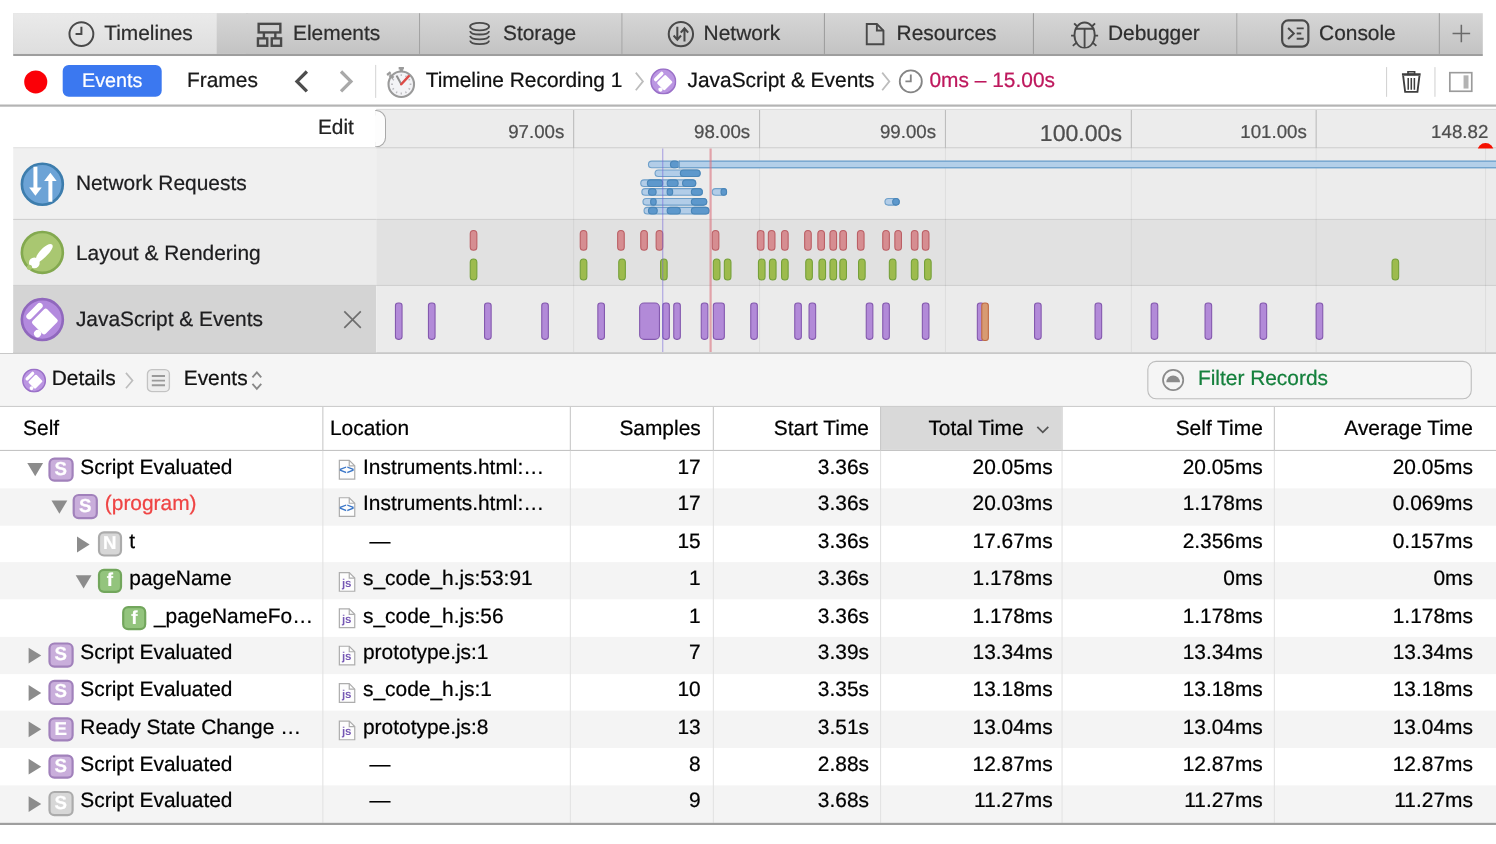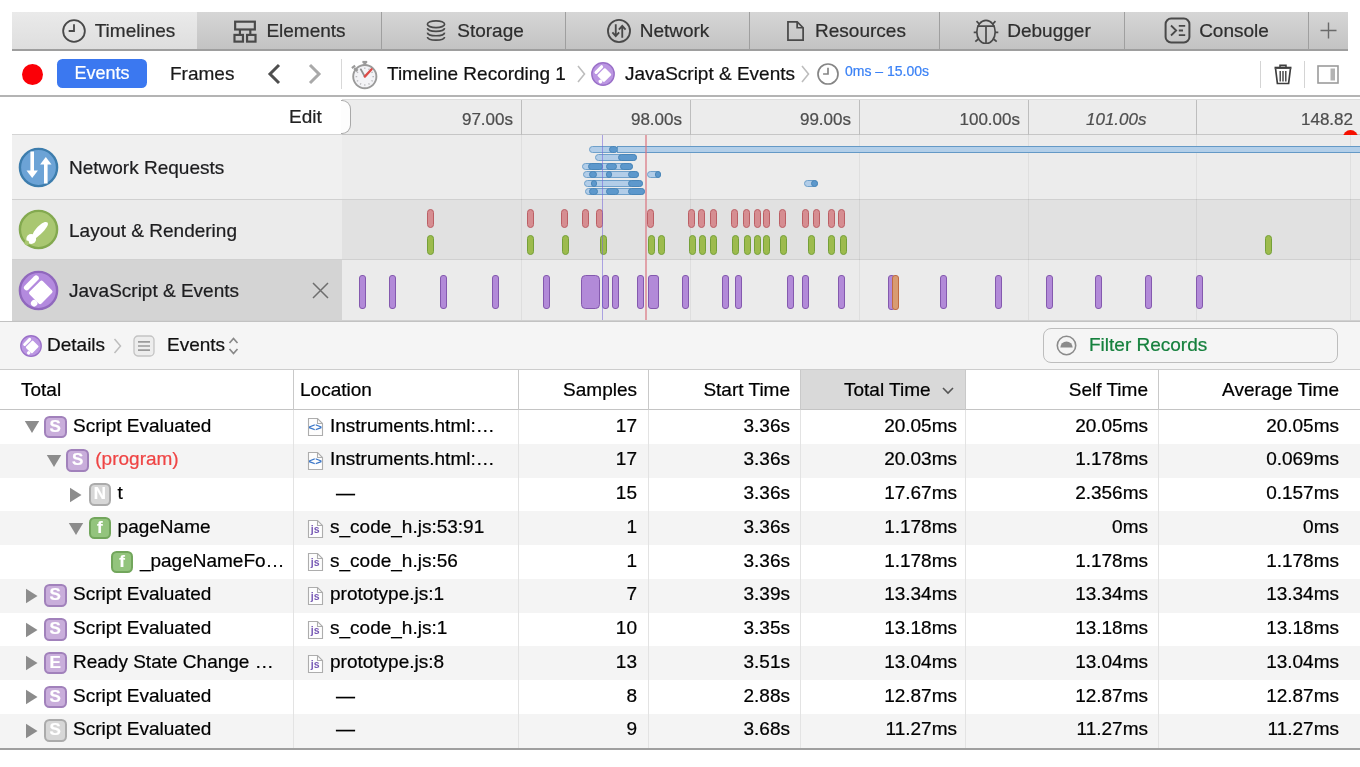--- a/index.html
+++ b/index.html
@@ -137,21 +137,21 @@
       </g>
     </svg></div>
 <div class="abs" style="left:625px;top:63px;font-size:19px;color:#111;">JavaScript &amp; Events</div>
 <svg class="abs" style="left:799px;top:64px;" width="12" height="20" viewBox="0 0 12 20">
     <path d="M3 2 L9.5 10 L3 18" fill="none" stroke="#bdbdbd" stroke-width="1.6"></path>
   </svg>
 <div class="abs" style="left:816px;top:62px;"><svg width="24" height="24" viewBox="0 0 23 23">
       <circle cx="11.5" cy="11.5" r="9.6" fill="none" stroke="#858585" stroke-width="1.6"></circle>
       <path d="M11.5 5.5 V11.5 H6.8" fill="none" stroke="#858585" stroke-width="1.6"></path>
     </svg></div>
-<div class="abs" style="left:845px;top:63px;font-size:14px;color:#3b82f6;">0ms – 15.00s</div>
+<div class="abs" style="left:845px;top:63px;font-size:19px;color:#be185d;">0ms – 15.00s</div>
 <div class="abs" style="left:1260px;top:61px;width:1px;height:27px;background:#d4d4d4;"></div>
 <svg class="abs" style="left:1272px;top:62px;" width="22" height="24" viewBox="0 0 22 24">
     <g fill="none" stroke="#3e3e3e" stroke-width="1.7">
 <path d="M8 3.2 H14 V5.6 H8 Z" stroke-width="1.5"></path>
       <path d="M2.5 5.8 H19.5" stroke-width="2.2"></path>
       <path d="M3.6 7 L5.4 21.5 H16.6 L18.4 7"></path>
 <path d="M8.2 9 V19.5 M11 9 V19.5 M13.8 9 V19.5" stroke-width="1.4"></path>
     </g>
   </svg>
 <div class="abs" style="left:1304px;top:61px;width:1px;height:27px;background:#d4d4d4;"></div>
@@ -163,23 +163,23 @@
 <div class="abs" style="left:289px;top:105.5px;font-size:19px;color:#222;">Edit</div>
 <div class="abs" style="left:341px;top:100px;width:10px;height:34px;background:#fdfdfd;border:1px solid #a9a9a9;border-left:none;border-radius:0 9px 9px 0;"></div>
 <div class="abs" style="left:12px;top:134px;width:330px;height:1px;background:#d4d4d4;"></div>
 <div class="abs" style="left:521px;top:100px;width:1px;height:35px;background:#bdbdbd;"></div>
 <div class="abs" style="left:411px;top:109.5px;width:102px;text-align:right;font-size:17px;color:#4e4e4e;">97.00s</div>
 <div class="abs" style="left:690px;top:100px;width:1px;height:35px;background:#bdbdbd;"></div>
 <div class="abs" style="left:580px;top:109.5px;width:102px;text-align:right;font-size:17px;color:#4e4e4e;">98.00s</div>
 <div class="abs" style="left:859px;top:100px;width:1px;height:35px;background:#bdbdbd;"></div>
 <div class="abs" style="left:749px;top:109.5px;width:102px;text-align:right;font-size:17px;color:#4e4e4e;">99.00s</div>
 <div class="abs" style="left:1028px;top:100px;width:1px;height:35px;background:#bdbdbd;"></div>
-<div class="abs" style="left:918px;top:109.5px;width:102px;text-align:right;font-size:17px;color:#4e4e4e;">100.00s</div>
+<div class="abs" style="left:918px;top:109.5px;width:102px;text-align:right;font-size:21px;color:#4e4e4e;">100.00s</div>
 <div class="abs" style="left:1196px;top:100px;width:1px;height:35px;background:#bdbdbd;"></div>
-<div class="abs" style="left:1086px;top:109.5px;width:102px;text-align:left;font-size:17px;color:#4e4e4e;font-style:italic;">101.00s</div>
+<div class="abs" style="left:1086px;top:109.5px;width:102px;text-align:right;font-size:17px;color:#4e4e4e;">101.00s</div>
 <div class="abs" style="left:1301px;top:109.5px;font-size:17px;color:#4e4e4e;">148.82</div>
 <div class="abs" style="left:1343px;top:130px;width:15px;height:15px;border-radius:50%;background:#f51000;"></div>
 <div class="abs" style="left:12px;top:135px;width:330px;height:64.5px;background:#f0f0f0;border-bottom:1px solid #d0d0d0;"></div>
 <div class="abs" style="left:342px;top:135px;width:1018px;height:64.5px;background:#ececec;border-bottom:1px solid #d0d0d0;"></div>
 <div class="abs" style="left:12px;top:199.5px;width:330px;height:60.5px;background:#ebebeb;border-bottom:1px solid #d0d0d0;"></div>
 <div class="abs" style="left:342px;top:199.5px;width:1018px;height:60.5px;background:#e1e1e1;border-bottom:1px solid #d0d0d0;"></div>
 <div class="abs" style="left:12px;top:260px;width:330px;height:60.5px;background:#d4d4d4;border-bottom:1px solid #d0d0d0;"></div>
 <div class="abs" style="left:342px;top:260px;width:1018px;height:60.5px;background:#ebebeb;border-bottom:1px solid #d0d0d0;"></div>
 <div class="abs" style="left:0px;top:320.5px;width:1360px;height:1.5px;background:#c2c2c2;"></div>
 <div class="abs" style="left:521px;top:135px;width:1px;height:185px;background:rgba(0,0,0,0.055);"></div>
@@ -329,21 +329,21 @@
   </svg>
 <div class="abs" style="left:1089px;top:334px;font-size:19px;color:#15803d;">Filter Records</div>
 <div class="abs" style="left:0;top:370px;width:1360px;height:40px;background:#fff;border-bottom:1px solid #c4c4c4;"></div>
 <div class="abs" style="left:800px;top:370px;width:165px;height:39px;background:#d9d9d9;"></div>
 <div class="abs" style="left:293px;top:370px;width:1px;height:40px;background:#c9c9c9;"></div>
 <div class="abs" style="left:518px;top:370px;width:1px;height:40px;background:#c9c9c9;"></div>
 <div class="abs" style="left:648px;top:370px;width:1px;height:40px;background:#c9c9c9;"></div>
 <div class="abs" style="left:800px;top:370px;width:1px;height:40px;background:#c9c9c9;"></div>
 <div class="abs" style="left:965px;top:370px;width:1px;height:40px;background:#c9c9c9;"></div>
 <div class="abs" style="left:1158px;top:370px;width:1px;height:40px;background:#c9c9c9;"></div>
-<div class="hdr" style="left:21px;">Total</div>
+<div class="hdr" style="left:21px;">Self</div>
 <div class="hdr" style="left:300px;">Location</div>
 <div class="hdr" style="left:518px;width:119px;text-align:right;">Samples</div>
 <div class="hdr" style="left:648px;width:142px;text-align:right;">Start Time</div>
 <div class="hdr" style="left:844px;">Total Time</div>
 <svg class="abs" style="left:941px;top:386px;" width="14" height="9" viewBox="0 0 14 9">
     <path d="M2 2 L7 7 L12 2" fill="none" stroke="#555" stroke-width="1.6"></path>
   </svg>
 <div class="hdr" style="left:965px;width:183px;text-align:right;">Self Time</div>
 <div class="hdr" style="left:1158px;width:181px;text-align:right;">Average Time</div>
 <div class="abs" style="left:0;top:410.0px;width:1360px;height:33.75px;background:#ffffff;"></div>

